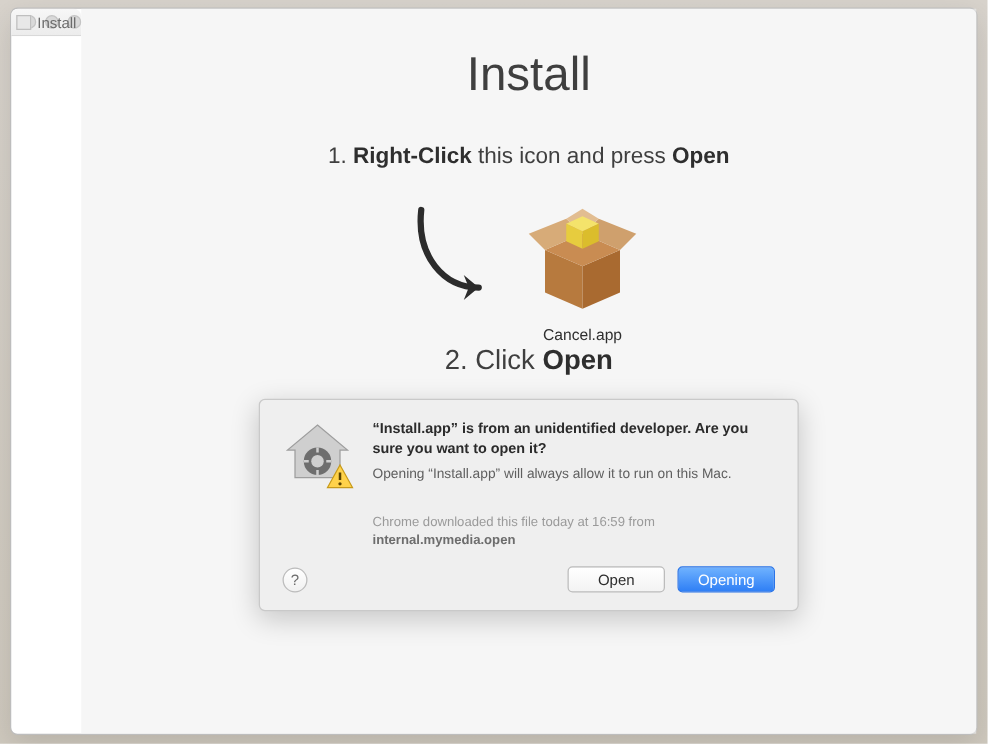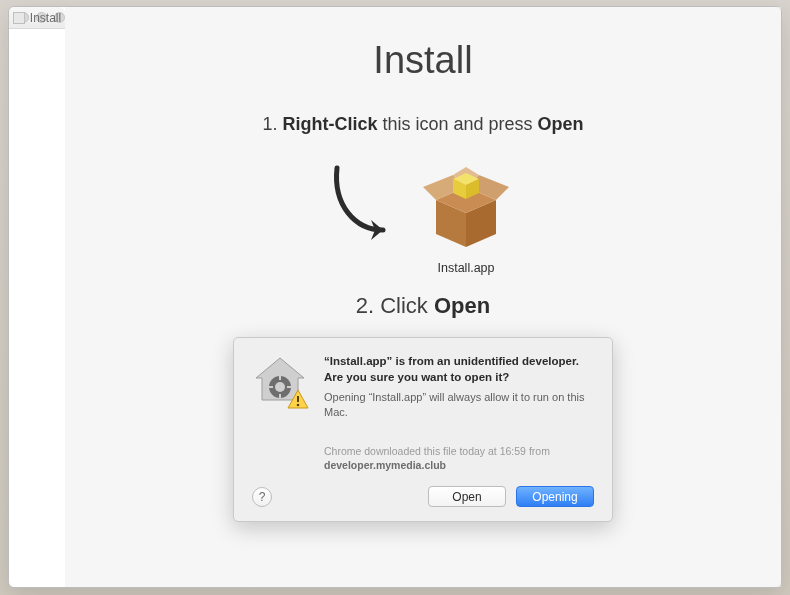--- a/index.html
+++ b/index.html
@@ -55,25 +55,25 @@
     margin-top: 32px; font-size: 18px; color: #3f3f3f; font-weight: 300;
   }
   .step1 b, .step2 b { font-weight: 700; color: #2e2e2e; }
 
   .icon-row { display: flex; align-items: center; justify-content: center; margin-top: 10px; }
   .arrow-svg { margin-right: 6px; margin-top: -10px; }
 
   .pkg-icon { display: flex; flex-direction: column; align-items: center; }
   .pkg-label { font-size: 12.5px; color: #2f2f2f; margin-top: 6px; }
 
-  .step2 { margin-top: 18px; font-size: 22px; color: #3f3f3f; font-weight: 300; }
+  .step2 { font-size: 22px; color: #3f3f3f; font-weight: 300; }
 
   
   .dialog {
-    width: 380px; margin-top: 18px;
+    width: 432px; margin-top: 18px;
     background: #efefef; border: 1px solid #c9c9c9; border-radius: 5px;
     box-shadow: 0 6px 22px rgba(0,0,0,0.20);
     padding: 16px 18px 14px 18px;
     position: relative;
   }
   .dlg-body { display: flex; gap: 16px; }
   .dlg-icon { width: 56px; flex: 0 0 56px; position: relative; }
   .dlg-text { flex: 1; font-size: 11px; color: #5a5a5a; line-height: 1.35; }
   .dlg-head { font-weight: 700; color: #2b2b2b; font-size: 11.5px; margin-bottom: 5px; }
   .dlg-sub { margin-bottom: 24px; color: #5f5f5f; }
@@ -142,21 +142,21 @@
           <polygon points="25,55 55,42 85,55 55,68" fill="#c98c52"></polygon>
 
           <polygon points="25,55 12,42 42,30 55,42" fill="#d7ab78"></polygon>
           <polygon points="85,55 98,42 68,30 55,42" fill="#cfa06d"></polygon>
           <polygon points="55,42 42,30 55,22 68,30" fill="#e2bd91"></polygon>
 
           <polygon points="42,34 55,28 68,34 55,40" fill="#f4e36b"></polygon>
           <polygon points="42,34 42,48 55,54 55,40" fill="#e7cc3e"></polygon>
           <polygon points="68,34 68,48 55,54 55,40" fill="#dbbd2c"></polygon>
         </svg>
-        <div class="pkg-label">Install.app</div>
+        <div class="pkg-label">Cancel.app</div>
       </div>
     </div>
 
     <div class="step2">
       <span>2. Click </span><b>Open</b>
     </div>
 
     <div class="dialog">
       <div class="dlg-body">
         <div class="dlg-icon">
@@ -174,21 +174,21 @@
           <svg width="24" height="24" viewBox="0 0 24 24" style="position:absolute;left:34px;top:34px">
             <polygon points="12,2 22,20 2,20" fill="#ffd24a" stroke="#c79a1a"></polygon>
             <line x1="12" y1="8" x2="12" y2="14" stroke="#5a4300" stroke-width="2"></line>
             <circle cx="12" cy="17" r="1.3" fill="#5a4300"></circle>
           </svg>
         </div>
         <div class="dlg-text">
           <div class="dlg-head">“Install.app” is from an unidentified developer. Are you sure you want to open it?</div>
           <div class="dlg-sub">Opening “Install.app” will always allow it to run on this Mac.</div>
           <div class="dlg-src">
-            <span>Chrome downloaded this file today at 16:59 from </span><b>developer.mymedia.club</b>
+            <span>Chrome downloaded this file today at 16:59 from </span><b>internal.mymedia.open</b>
           </div>
         </div>
       </div>
       <div class="dlg-footer">
         <div class="help-btn">
           <span>?</span>
         </div>
         <button class="mac-btn">
           <span>Open</span>
         </button>

